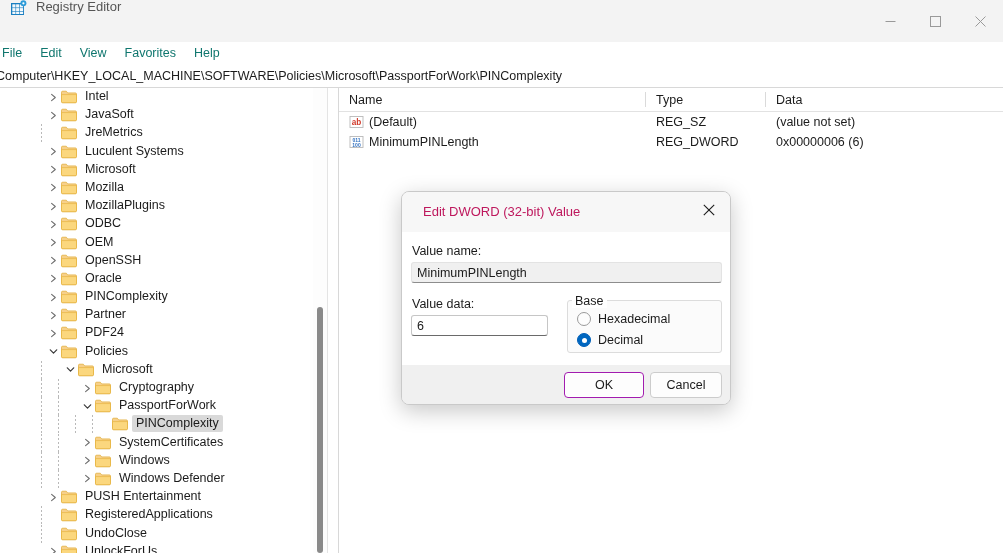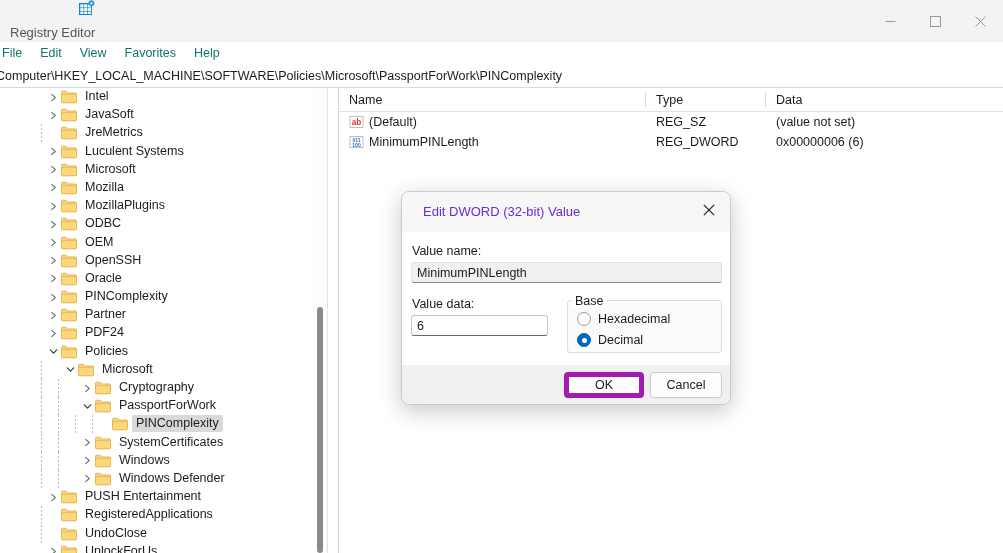--- a/index.html
+++ b/index.html
@@ -6,21 +6,21 @@
   body{
     width:1003px;height:553px;overflow:hidden;
     font-family:"Liberation Sans","DejaVu Sans",sans-serif;
     font-size:12px;color:#1a1a1a;background:#ffffff;
     -webkit-font-smoothing:antialiased;
   }
   .app{position:relative;width:1003px;height:553px;background:#ffffff;}
 
   
   .titlebar{position:absolute;left:0;top:0;width:1003px;height:42px;background:#f3f3f3;}
-  .title-left{position:absolute;left:10px;top:0;height:42px;display:flex;align-items:flex-end;gap:9px;flex-direction:column;}
+  .title-left{position:absolute;left:10px;top:0;height:42px;display:flex;align-items:flex-start;gap:9px;}
   .app-icon{position:relative;width:17px;height:17px;display:block;}
   .title-text{font-size:13px;color:#555555;line-height:1;}
   .wincontrols{position:absolute;right:0;top:0;height:42px;display:flex;}
   .wc{width:45px;height:42px;display:flex;align-items:center;justify-content:center;}
   .wc svg{display:block;}
 
   
   .menubar{position:absolute;left:0;top:42px;width:1003px;height:23px;background:#ffffff;display:flex;align-items:center;}
   .menu-item{font-size:12.5px;color:#0f766e;padding:2px 9px;line-height:1;white-space:nowrap;}
   .menu-item.first{padding-left:2px;}
@@ -53,39 +53,39 @@
   .lh-cell{position:absolute;top:0;height:23px;display:flex;align-items:center;font-size:12.5px;color:#1b1b1b;padding-left:10px;box-sizing:border-box;}
   .lh-sep{position:absolute;top:4px;width:1px;height:15px;background:#dadada;}
   .list-row{position:relative;height:20px;display:flex;align-items:center;}
   .cell{position:absolute;display:flex;align-items:center;font-size:12.5px;color:#1b1b1b;white-space:nowrap;}
   .val-icon{width:15px;height:15px;flex:0 0 15px;margin-right:5px;display:flex;align-items:center;justify-content:center;}
 
   
   .dialog{position:absolute;left:401px;top:191px;width:328px;height:212px;background:#f7f7f7;
     border:1px solid #c9c9c9;border-radius:8px;box-shadow:0 6px 22px rgba(0,0,0,0.22);overflow:hidden;}
   .dlg-title{position:absolute;left:0;top:0;width:100%;height:40px;background:#f7f7f7;}
-  .dlg-title-text{position:absolute;left:21px;top:13px;font-size:13px;color:#6d28d9;line-height:1;}
+  .dlg-title-text{position:absolute;left:21px;top:13px;font-size:13px;color:#be185d;line-height:1;}
   .dlg-close{position:absolute;right:0;top:0;width:42px;height:36px;display:flex;align-items:center;justify-content:center;}
   .dlg-body{position:absolute;left:0;top:40px;width:100%;height:133px;background:#ffffff;}
   .lbl{position:absolute;font-size:12.5px;color:#1b1b1b;line-height:1;}
   .txt-readonly{position:absolute;background:#f0f0f0;border:1px solid #e3e3e3;border-bottom:1px solid #8d8d8d;
     border-radius:3px;box-sizing:border-box;display:flex;align-items:center;padding-left:5px;font-size:12.5px;color:#1b1b1b;}
   .txt-focus{position:absolute;background:#ffffff;border:1px solid #c6c6c6;border-bottom:1px solid #6a6a6a;
     border-radius:3px;box-sizing:border-box;display:flex;align-items:center;padding-left:5px;font-size:12.5px;color:#1b1b1b;}
   .group{position:absolute;border:1px solid #dcdcdc;border-radius:3px;background:#fbfbfb;box-sizing:border-box;}
   .group-label{position:absolute;background:#ffffff;padding:0 3px;font-size:12.5px;color:#1b1b1b;line-height:1;}
   .radio-row{position:absolute;display:flex;align-items:center;gap:7px;font-size:12.5px;color:#1b1b1b;}
   .radio{width:14px;height:14px;border-radius:50%;box-sizing:border-box;flex:0 0 14px;position:relative;}
   .radio.off{border:1px solid #9a9a9a;background:#fdfdfd;}
   .radio.on{border:1px solid #005fb8;background:#0067c0;}
   .radio.on::after{content:"";position:absolute;left:3.5px;top:3.5px;width:5px;height:5px;border-radius:50%;background:#ffffff;}
   .dlg-footer{position:absolute;left:0;bottom:0;width:100%;height:39px;background:#f0f0f0;}
   .btn{position:absolute;height:26px;border-radius:4px;box-sizing:border-box;display:flex;align-items:center;
     justify-content:center;font-size:12.5px;color:#1b1b1b;background:#fdfdfd;border:1px solid #cccccc;}
-  .btn.default{border:5px solid #a21caf;box-shadow:inset 0 0 0 1px #ffffff;}
+  .btn.default{border:1px solid #a21caf;box-shadow:inset 0 0 0 1px #ffffff;}
 </style>
 </head>
 <body>
 
 <div class="app">
 
   <div class="titlebar">
     <div class="title-left">
       <span class="app-icon">
         <svg width="17" height="17" viewBox="0 0 17 17">

